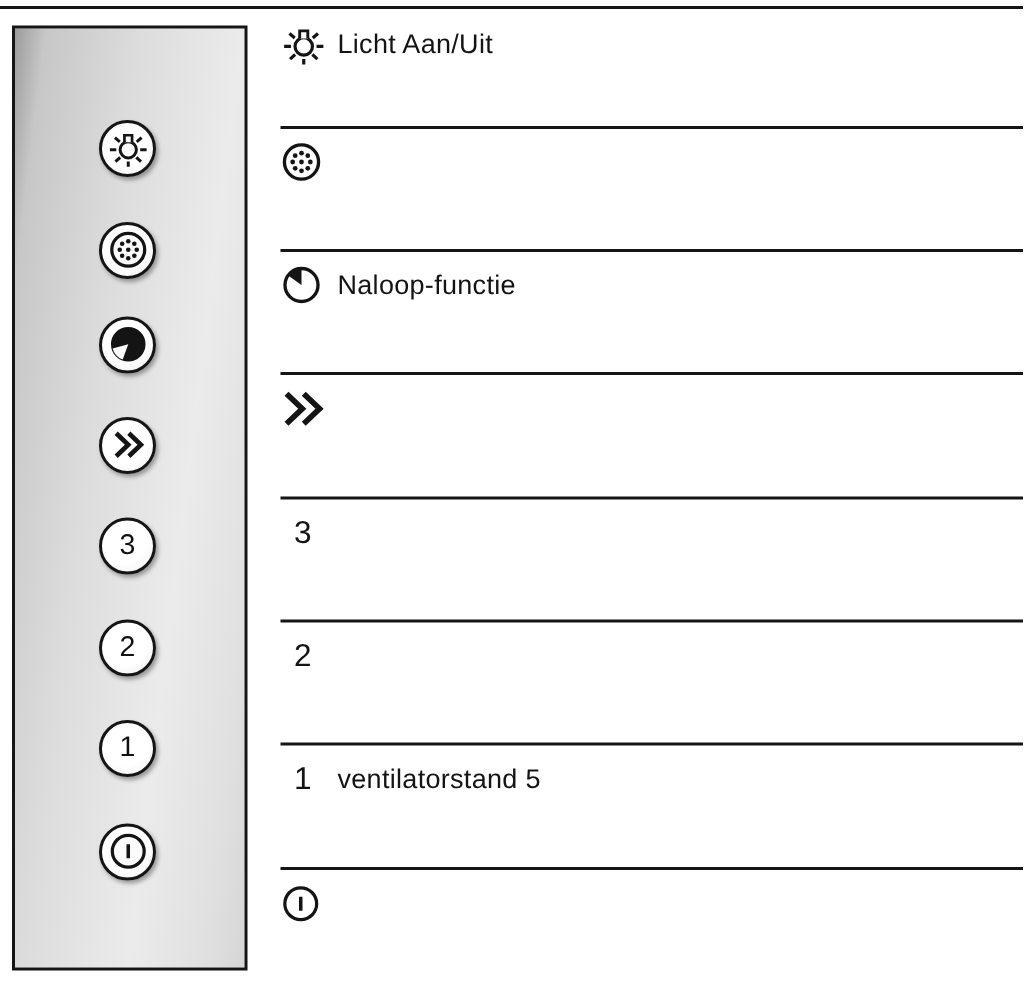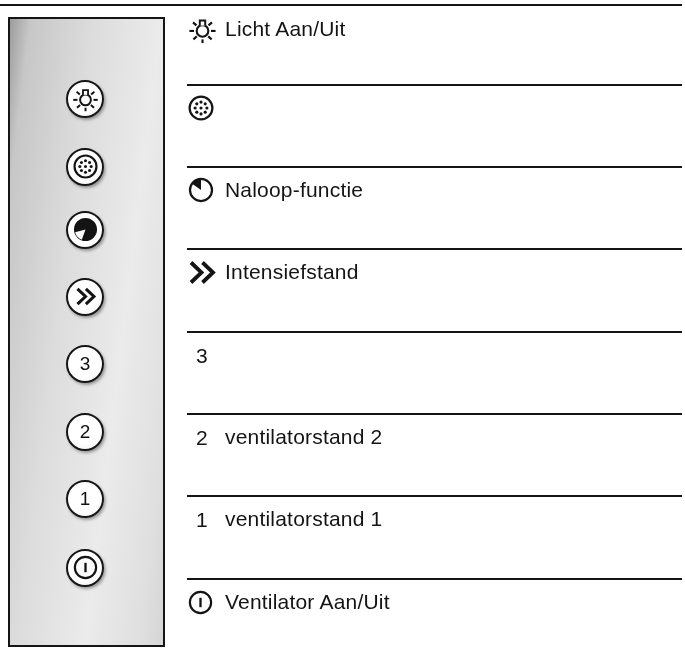--- a/index.html
+++ b/index.html
@@ -26,21 +26,21 @@
   }
   .btn .num { font-size:19px; line-height:1; color:#111; }
 
   
   .legend-row {
     position:absolute; left:187px; width:495px; height:44px;
     display:flex; align-items:center;
   }
   .icon-cell { width:38px; flex:0 0 38px; display:flex; align-items:center; }
   .key-num { font-size:21px; padding-left:9px; line-height:1; }
-  .label { font-size:21px; letter-spacing:0.2px; white-space:nowrap; }
+  .label { font-size:18px; letter-spacing:0.2px; white-space:nowrap; }
 
   svg { display:block; }
 </style>
 </head>
 <body>
 
 <div class="rule rule-top"></div>
 
 <div class="panel">
 
@@ -181,44 +181,41 @@
 
 <div class="legend-row" style="top:250px">
   <span class="icon-cell">
     <svg width="30" height="27" viewBox="0 0 30 27">
       <g stroke="#141414" stroke-width="3.8" fill="none">
         <path d="M4 3.5 L14.5 13.5 L4 23.5"></path>
         <path d="M15.5 3.5 L26 13.5 L15.5 23.5"></path>
       </g>
     </svg>
   </span>
-  <span class="label">Intensiefstand</span>
 </div>
 
 <div class="legend-row" style="top:333px">
   <span class="icon-cell">
     <span class="key-num">3</span>
   </span>
 </div>
 
 <div class="legend-row" style="top:415px">
   <span class="icon-cell">
     <span class="key-num">2</span>
   </span>
-  <span class="label">ventilatorstand 2</span>
 </div>
 
 <div class="legend-row" style="top:497px">
   <span class="icon-cell">
     <span class="key-num">1</span>
   </span>
-  <span class="label">ventilatorstand 1</span>
+  <span class="label">ventilatorstand 5</span>
 </div>
 
 <div class="legend-row" style="top:580px">
   <span class="icon-cell">
     <svg width="27" height="27" viewBox="0 0 30 30">
       <circle cx="15" cy="15" r="11.8" fill="none" stroke="#141414" stroke-width="2.4"></circle>
       <line x1="15" y1="9.8" x2="15" y2="20.2" stroke="#141414" stroke-width="2.6"></line>
     </svg>
   </span>
-  <span class="label">Ventilator Aan/Uit</span>
 </div>
 
 </body></html>

